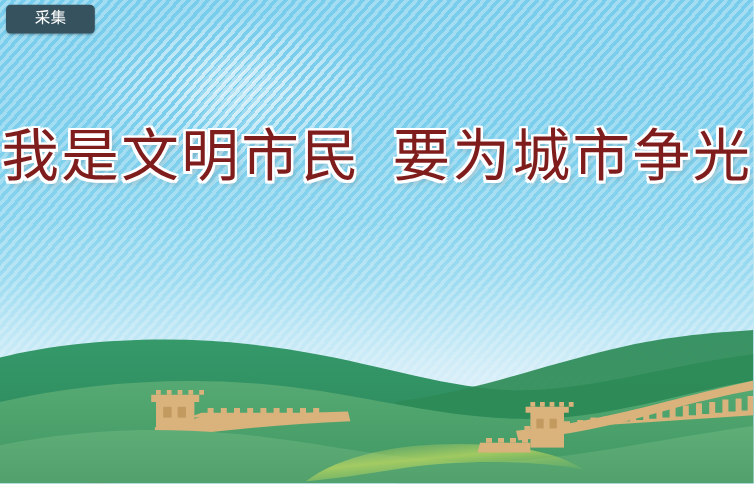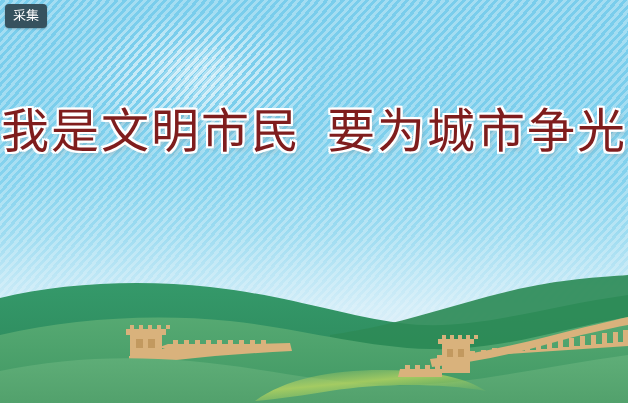--- a/index.html
+++ b/index.html
@@ -128,21 +128,21 @@
     width: 26px;
   }
 
   
   .capture-btn {
     position: absolute;
     left: 5px;
     top: 4px;
     z-index: 40;
     min-width: 42px;
-    padding: 4px 8px 5px;
+    padding: 4px 24px 5px;
     background: #36525E;
     color: #FFFFFF;
     font-size: 13px;
     line-height: 15px;
     font-family: "DejaVu Sans", "Liberation Sans", sans-serif;
     text-align: left;
     border: 0;
     border-radius: 4px;
     cursor: pointer;
     box-shadow: 0 1px 2px rgba(0,0,0,.25);

